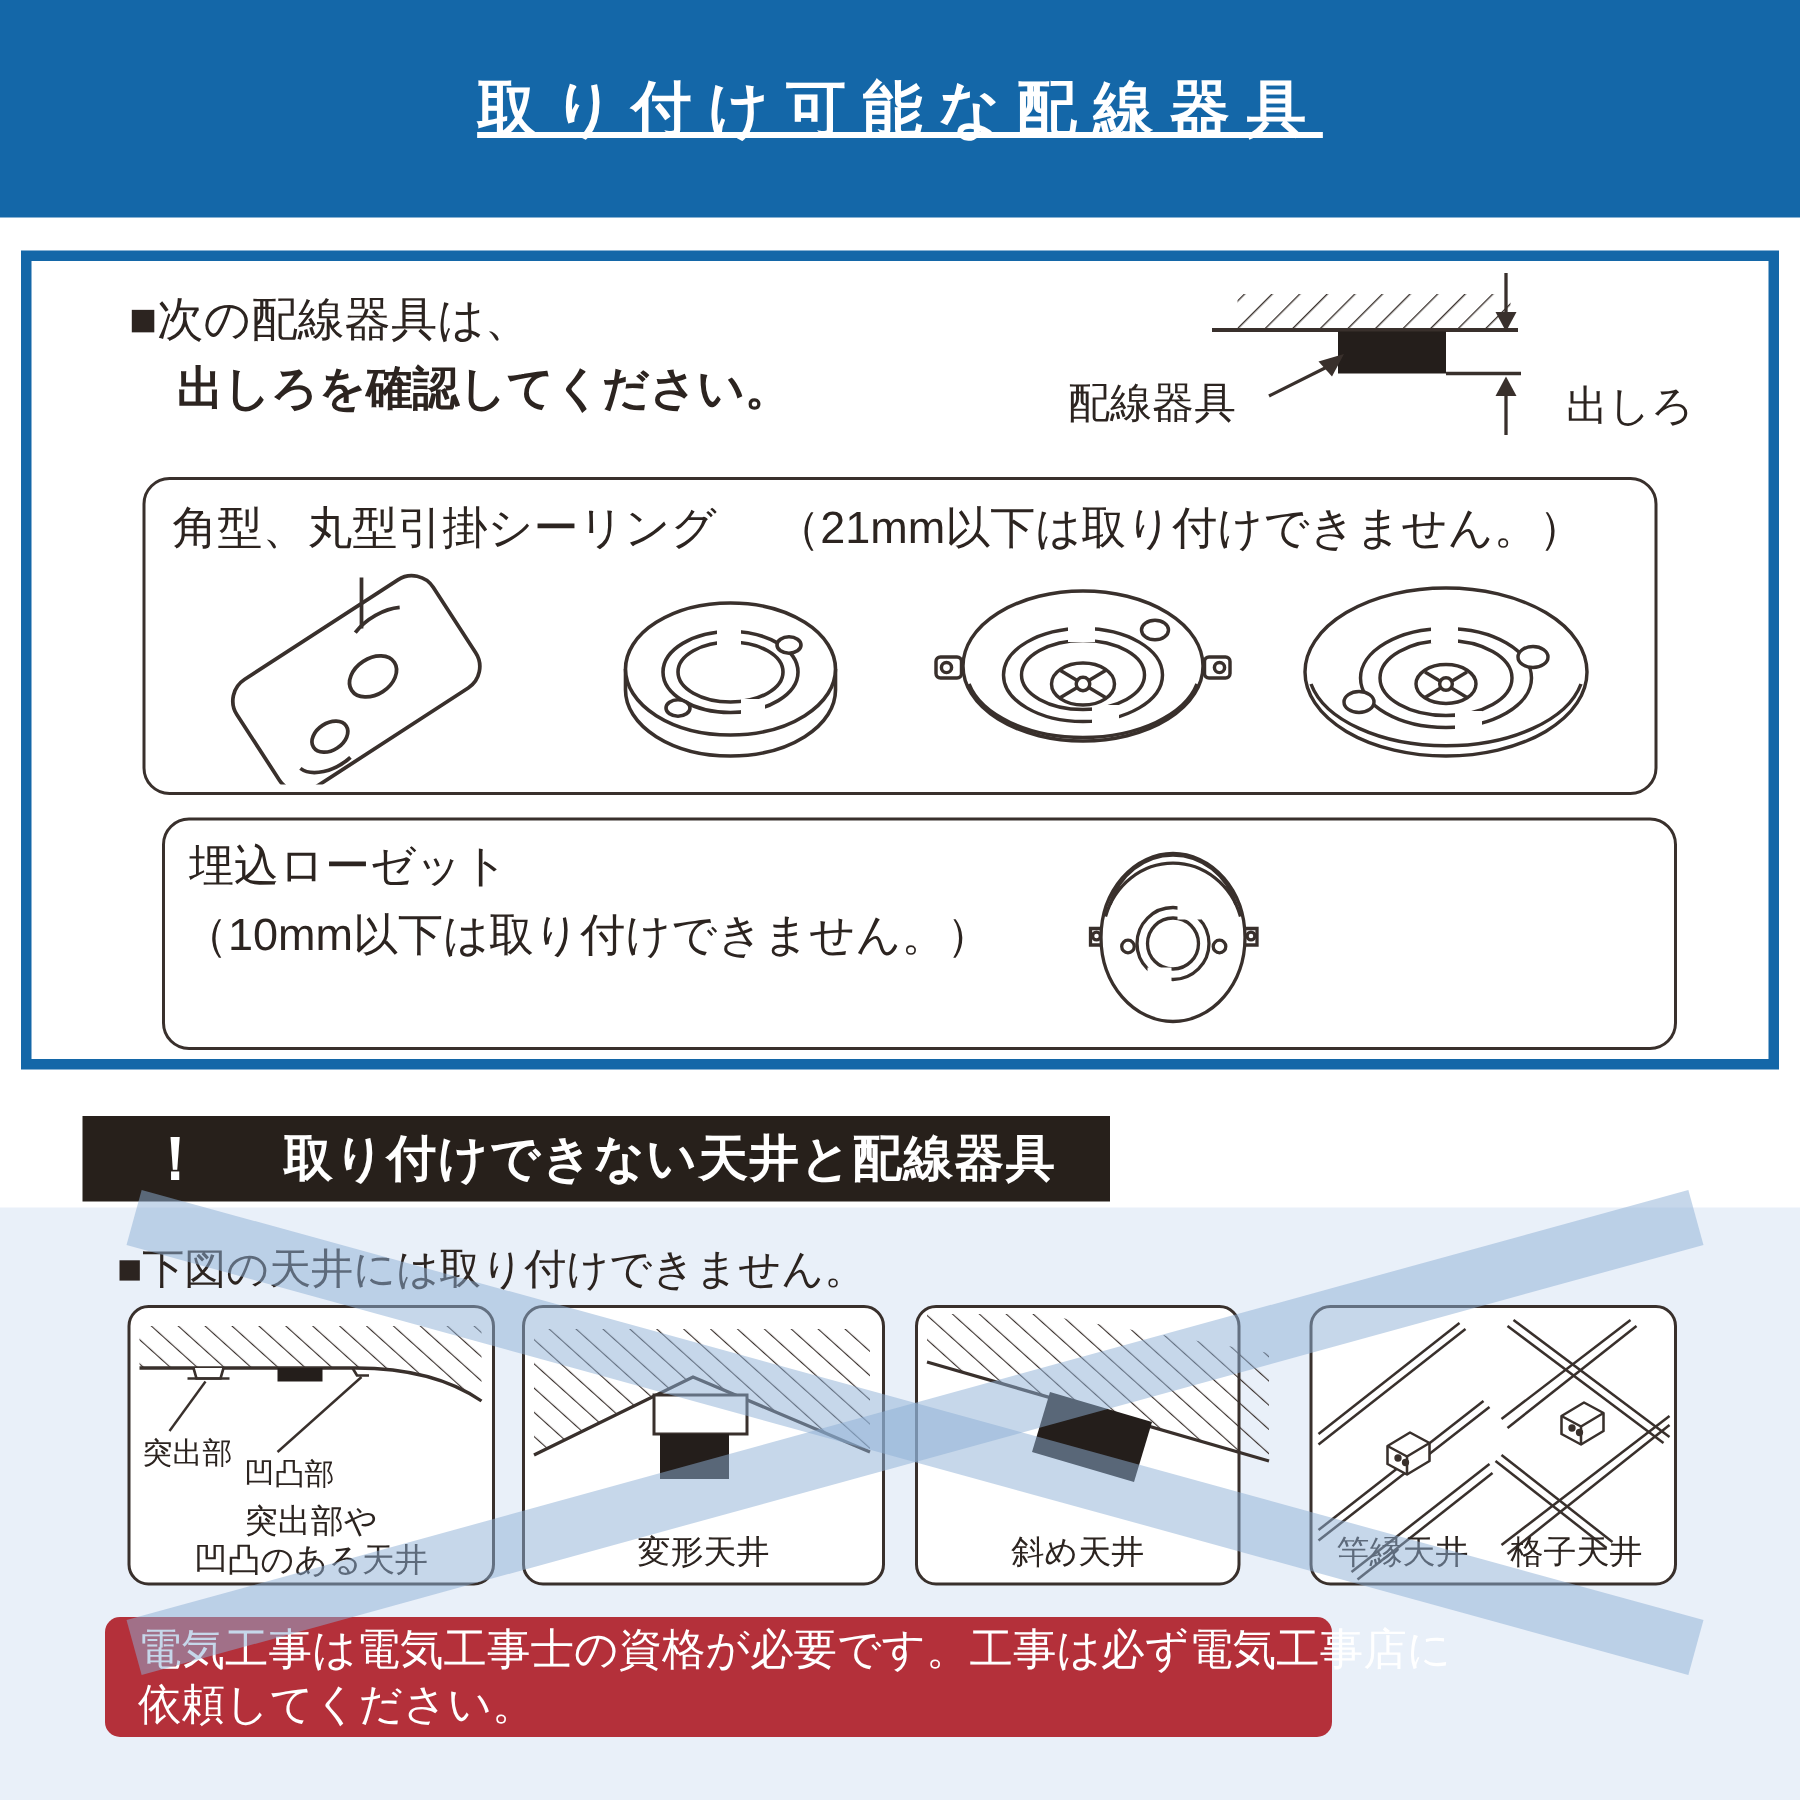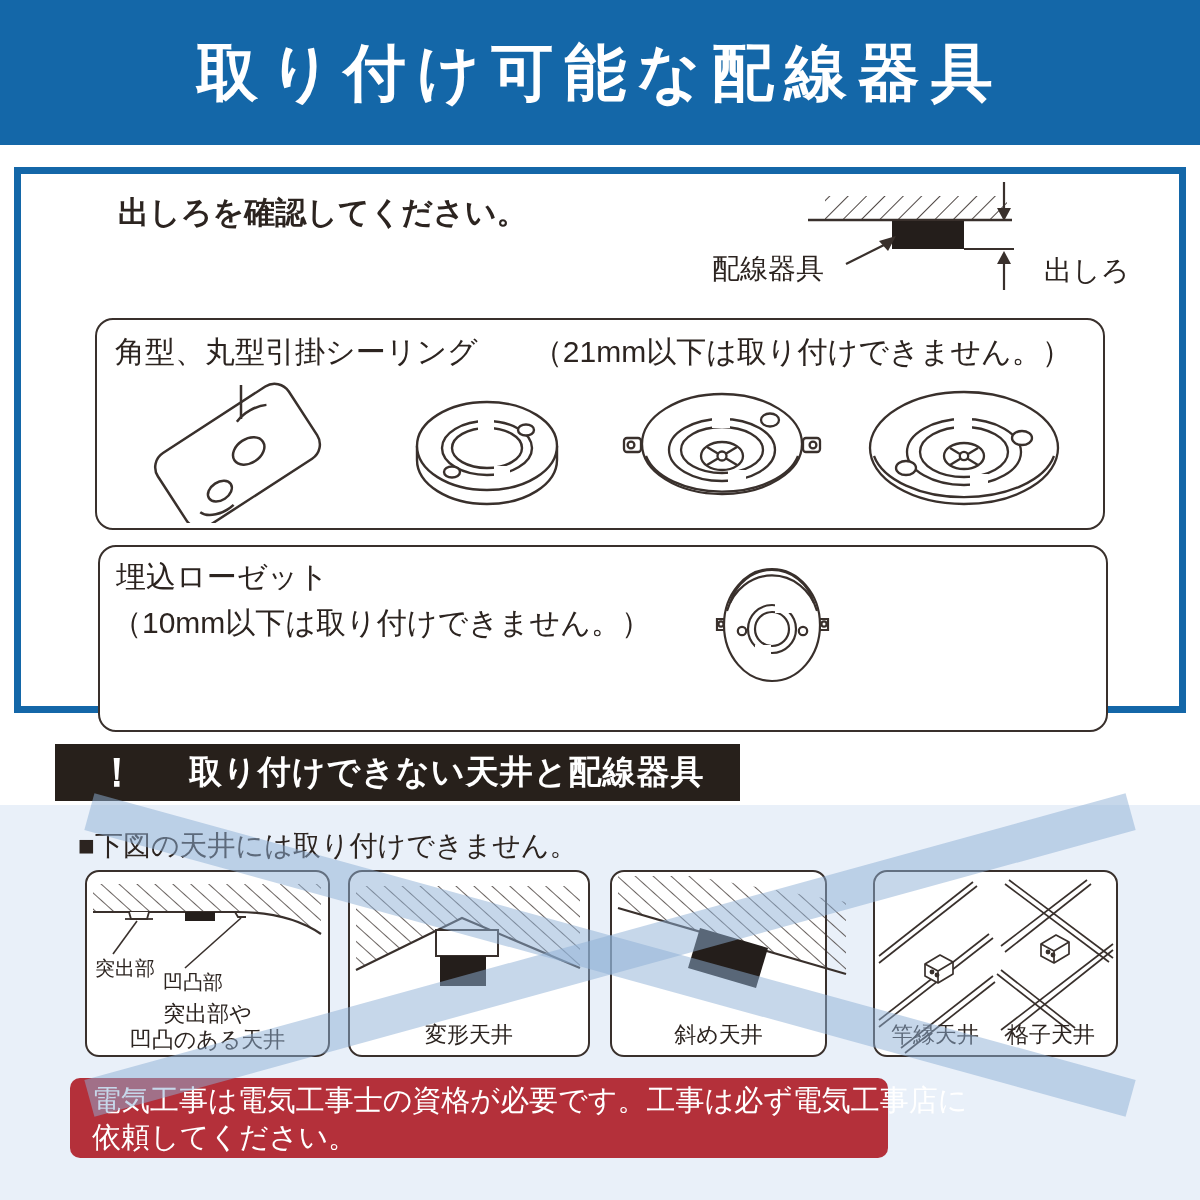--- a/index.html
+++ b/index.html
@@ -7,37 +7,37 @@
     position:relative;width:1200px;height:1200px;background:#fff;overflow:hidden;
     font-family:"Liberation Sans","DejaVu Sans",sans-serif;color:#2c2420;
   }
   .abs{position:absolute;}
   
   .top-banner{
     left:0;top:0;width:1200px;height:145px;background:#1467a8;
     display:flex;align-items:center;justify-content:center;
   }
   .top-banner .t{
-    color:#fff;font-size:62px;font-weight:bold;letter-spacing:11px;white-space:nowrap;
+    color:#fff;font-size:40px;font-weight:bold;letter-spacing:11px;white-space:nowrap;text-decoration:underline;
   }
   
   .outer-box{
     left:14px;top:167px;width:1172px;height:546px;background:#fff;
     border:7px solid #1467a8;box-sizing:border-box;
   }
   .intro{left:86px;top:190px;font-size:31px;line-height:46px;font-weight:500;}
   .intro .l2{padding-left:32px;font-weight:bold;}
   .diagram-label{font-size:28px;font-weight:500;white-space:nowrap;}
   
   .round-box{
     background:#fff;border:2.5px solid #39302c;border-radius:18px;box-sizing:border-box;
   }
   .box1{left:95px;top:318px;width:1010px;height:212px;}
-  .box2{left:98px;top:545px;width:1010px;height:187px;}
-  .box-head{position:absolute;left:18px;top:12px;display:flex;gap:55px;font-size:30px;font-weight:500;white-space:nowrap;}
+  .box2{left:108px;top:545px;width:1010px;height:155px;}
+  .box-head{position:absolute;left:18px;top:12px;display:flex;gap:39px;font-size:30px;font-weight:500;white-space:nowrap;}
   .box2 .bl1{position:absolute;left:16px;top:10px;font-size:30px;font-weight:500;}
   .box2 .bl2{position:absolute;left:12px;top:56px;font-size:30px;font-weight:500;}
   
   .warn-banner{
     left:55px;top:744px;width:685px;height:57px;background:#27201b;
     display:flex;align-items:center;
   }
   .warn-banner .mark{color:#fff;font-size:40px;font-weight:bold;margin-left:42px;}
   .warn-banner .wt{color:#ffffff;font-size:33px;font-weight:bold;margin-left:52px;letter-spacing:1px;white-space:nowrap;}
   
@@ -73,20 +73,21 @@
 
 <div class="page">
 
   <div class="abs top-banner">
     <span class="t">取り付け可能な配線器具</span>
   </div>
 
   <div class="abs outer-box"></div>
 
   <div class="abs intro">
+    <div class="l1">■次の配線器具は、</div>
     <div class="l2">出しろを確認してください。</div>
   </div>
 
   <svg class="abs" style="left:700px;top:178px;" width="470" height="125" viewBox="0 0 470 125">
     <defs>
       <pattern id="hatchT" width="13" height="13" patternUnits="userSpaceOnUse" patternTransform="rotate(45)">
         <line x1="0" y1="0" x2="0" y2="13" stroke="#39302c" stroke-width="1.8"></line>
       </pattern>
     </defs>
     <rect x="125" y="18" width="182" height="24" fill="url(#hatchT)"></rect>

